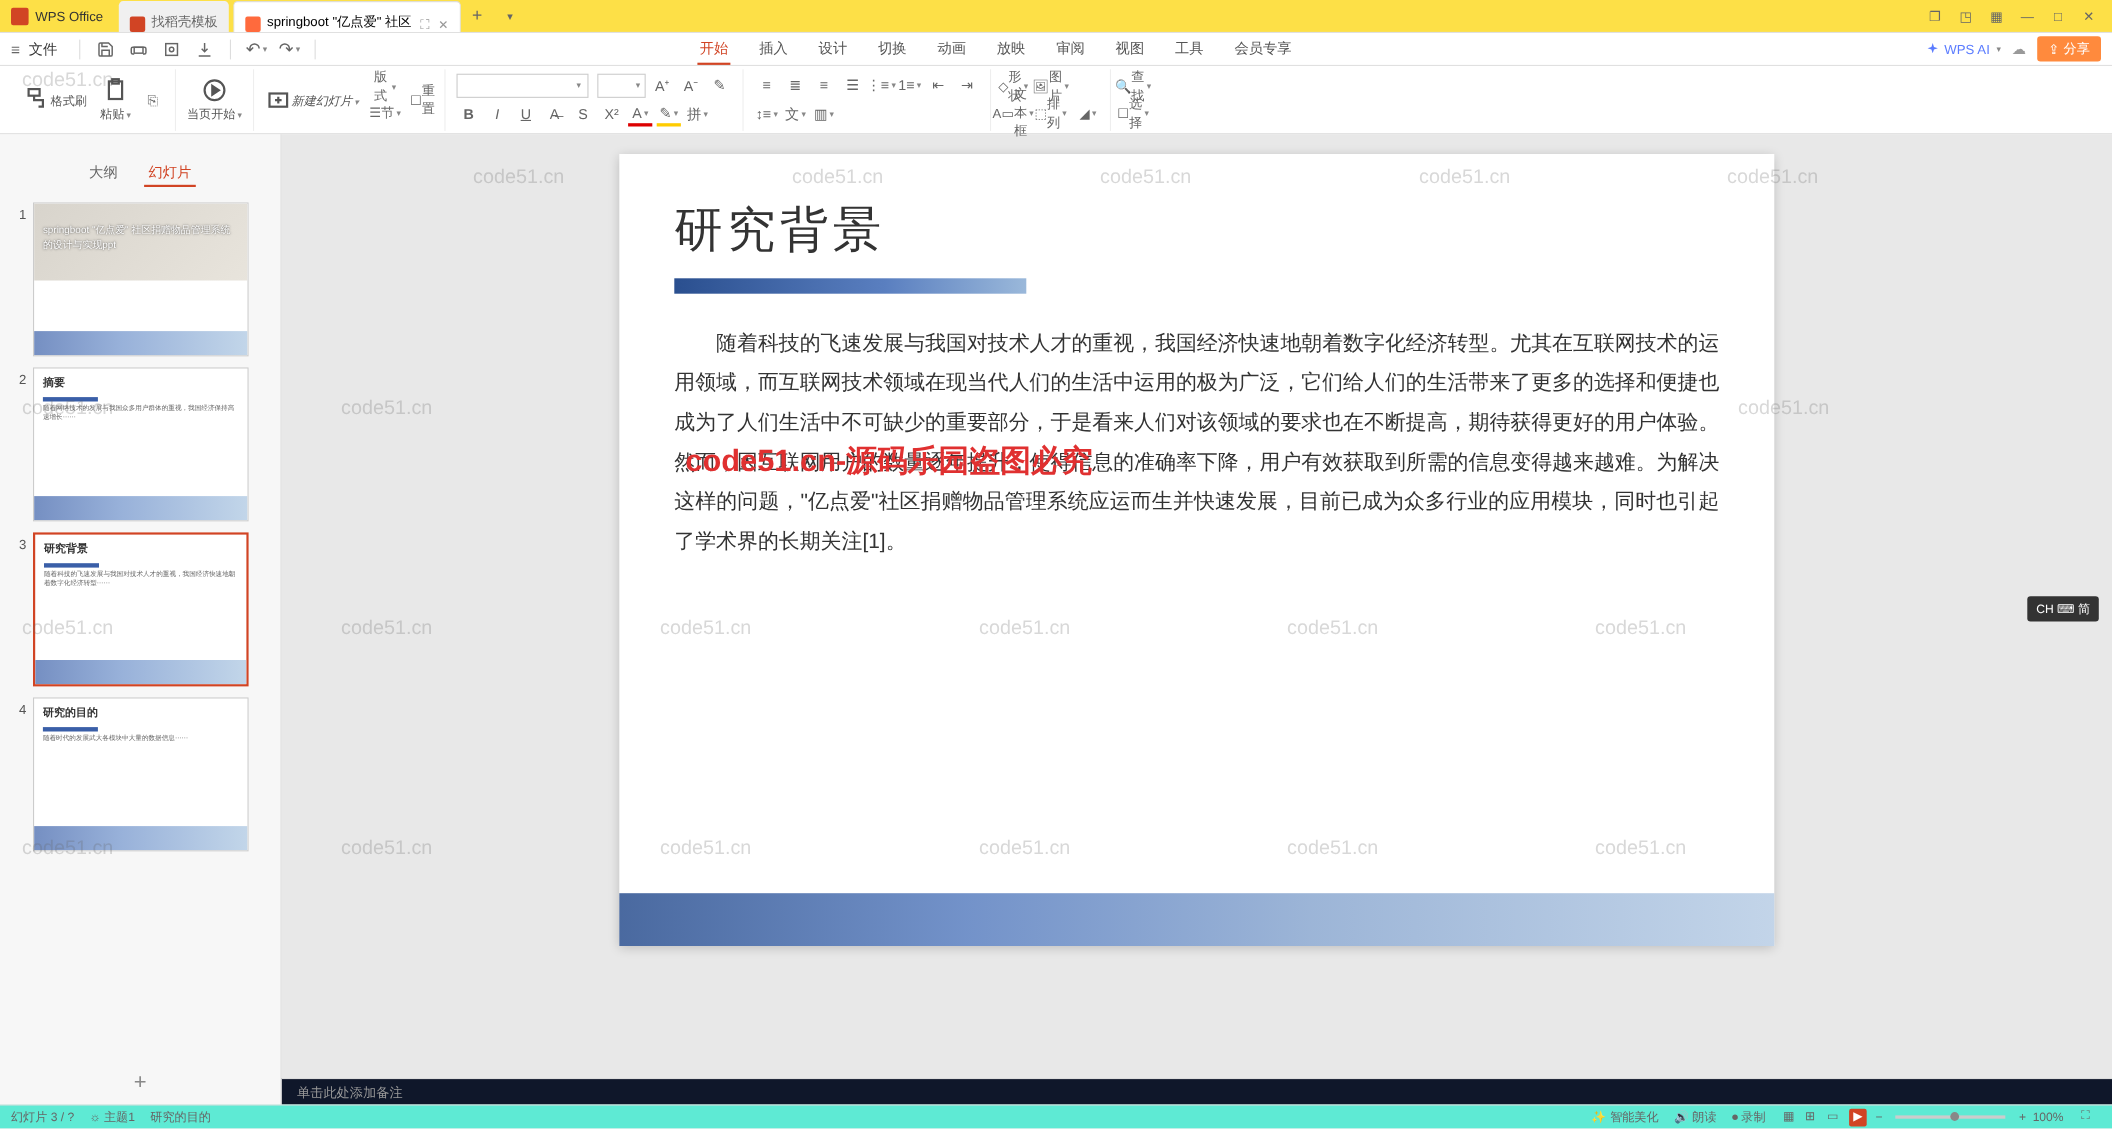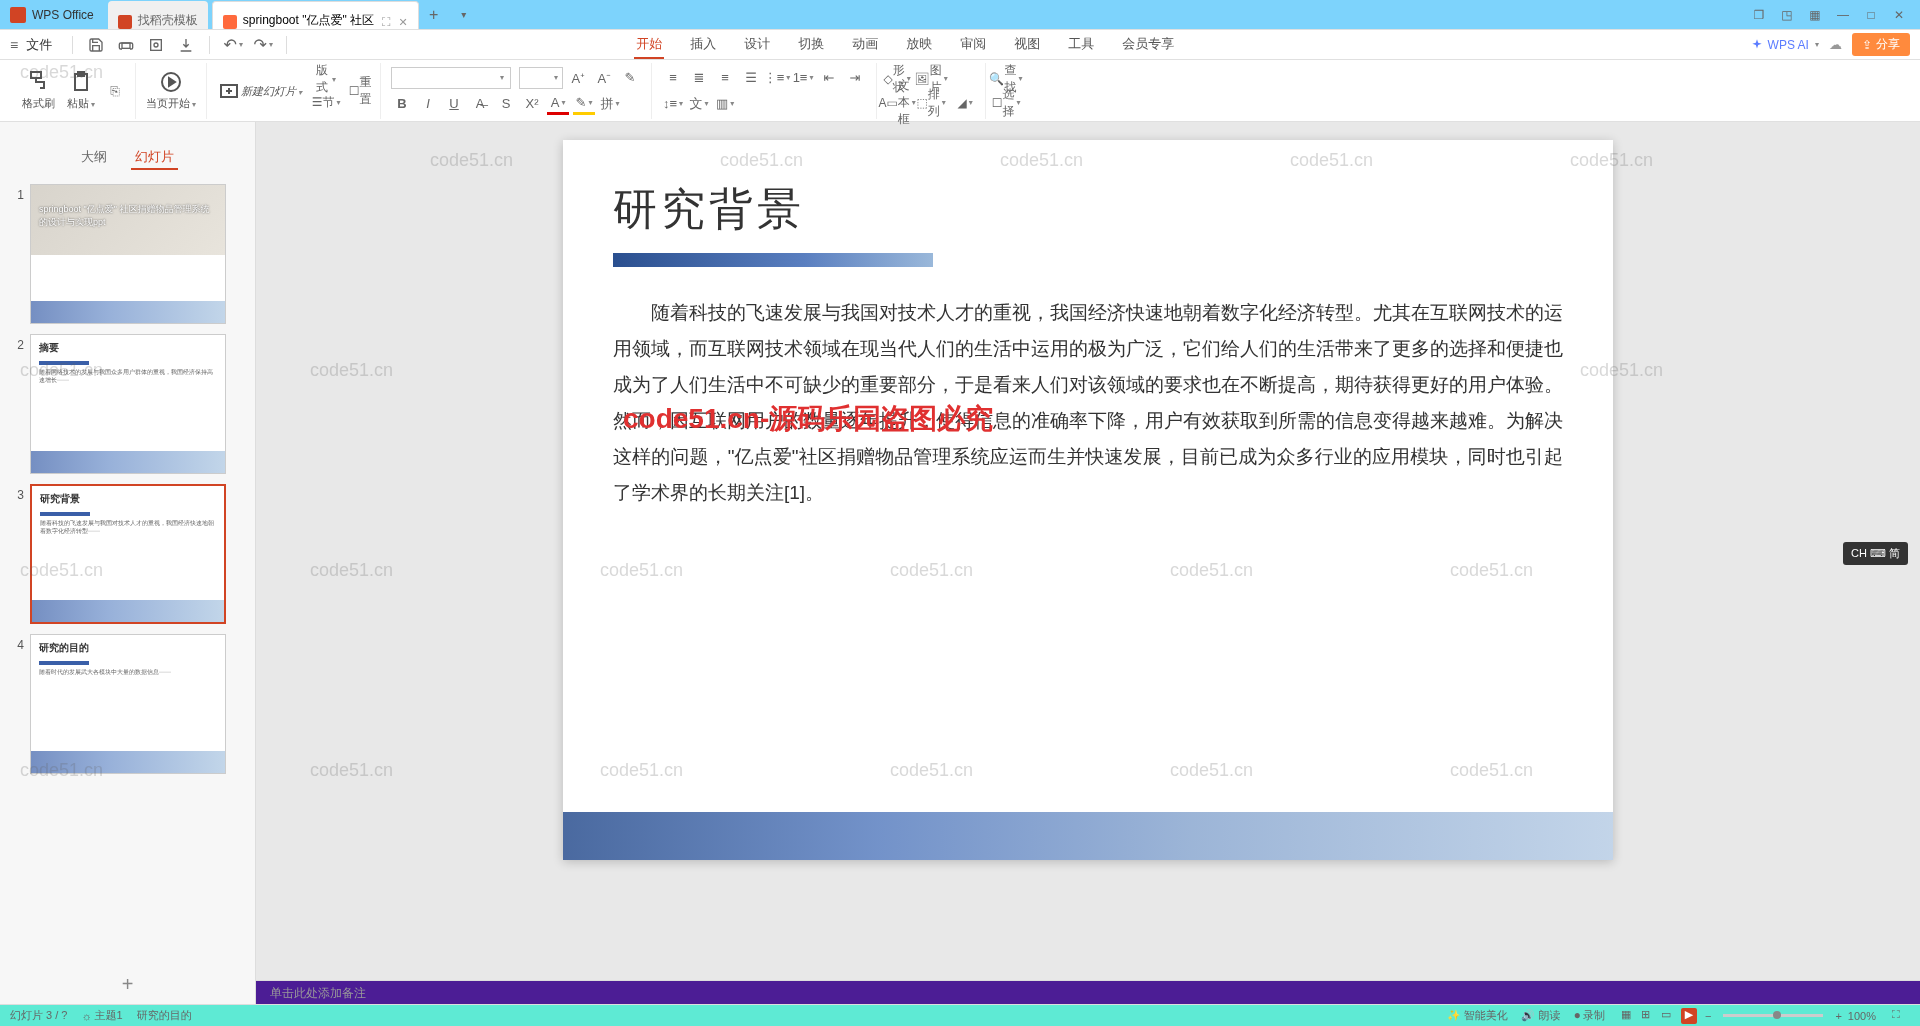--- a/index.html
+++ b/index.html
@@ -1,19 +1,19 @@
 <!DOCTYPE html>
 <html><head>
 <meta charset="utf-8">
 <style>
 * { margin: 0; padding: 0; box-sizing: border-box; font-family: "Microsoft YaHei", Arial, sans-serif; }
 body { background: #f5f5f5; width: 1920px; height: 1026px; overflow: hidden; position: relative; }
 
 
-.titlebar { height: 30px; background: #7dd3fc; display: flex; align-items: center; border-bottom: 1px solid #e0e0e0; }
+.titlebar { height: 30px; background: #fde047; display: flex; align-items: center; border-bottom: 1px solid #e0e0e0; }
 .app-logo { display: flex; align-items: center; padding: 0 10px; font-size: 12px; color: #333; }
 .app-logo .logo-icon { width: 16px; height: 16px; background: #d14424; border-radius: 2px; margin-right: 6px; display: inline-block; }
 .tab { height: 28px; display: flex; align-items: flex-end; padding: 0 10px; font-size: 12px; border-radius: 4px 4px 0 0; margin-left: 4px; cursor: pointer; }
 .tab.inactive { background: #f0f0f0; color: #666; }
 .tab.active { background: #fff; border: 1px solid #ddd; border-bottom: none; }
 .tab .tab-icon { width: 14px; height: 14px; margin-right: 6px; border-radius: 2px; }
 .tab .close-x { margin-left: 8px; color: #999; font-size: 11px; }
 .titlebar-spacer { flex: 1; }
 .win-controls { display: flex; gap: 14px; padding: 0 14px; }
 .win-btn { width: 14px; height: 14px; display: flex; align-items: center; justify-content: center; color: #666; font-size: 12px; cursor: pointer; }
@@ -71,21 +71,21 @@
 .canvas-area { flex: 1; display: flex; justify-content: center; align-items: flex-start; padding: 18px; overflow: auto; position: relative; }
 .slide { width: 1050px; height: 720px; background: #fff; box-shadow: 0 2px 10px rgba(0,0,0,0.2); position: relative; padding: 40px 50px; }
 .slide-title { font-size: 44px; color: #333; margin-bottom: 14px; font-weight: normal; letter-spacing: 4px; }
 .title-bar { width: 320px; height: 14px; background: linear-gradient(90deg, #2a4f8f 0%, #5a7fc0 60%, #9ab8da 100%); margin-bottom: 28px; }
 .slide-body { font-size: 19px; color: #333; line-height: 1.9; text-align: justify; text-indent: 2em; }
 .red-overlay { position: absolute; left: 60px; top: 260px; font-size: 28px; color: #e03030; font-weight: bold; z-index: 5; }
 .slide-water { position: absolute; bottom: 0; left: 0; right: 0; height: 48px; background: linear-gradient(90deg, #2a4f8f 0%, #5a7fc0 30%, #8ba8d0 60%, #b8cde5 100%); opacity: 0.85; }
 
 .wm { position: absolute; font-size: 18px; color: rgba(100,100,100,0.25); pointer-events: none; z-index: 20; }
 
-.notes-bar { height: 24px; background: #4c1d95; border-top: 1px solid #ddd; padding: 4px 14px; font-size: 12px; color: #999; }
+.notes-bar { height: 24px; background: #0f172a; border-top: 1px solid #ddd; padding: 4px 14px; font-size: 12px; color: #999; }
 .ime-badge { position: absolute; right: 12px; top: 420px; background: #333; color: #fff; font-size: 11px; padding: 4px 8px; border-radius: 3px; z-index: 30; }
 
 
 .statusbar { height: 22px; background: #5eead4; border-top: 1px solid #ddd; display: flex; align-items: center; padding: 0 10px; font-size: 11px; color: #666; }
 .sb-item { margin-right: 14px; display: flex; align-items: center; gap: 3px; }
 .sb-spacer { flex: 1; }
 .sb-view { width: 16px; height: 16px; color: #666; cursor: pointer; margin: 0 2px; }
 .zoom-slider { width: 100px; height: 3px; background: #ccc; margin: 0 6px; position: relative; }
 .zoom-slider::after { content:''; position: absolute; left: 50%; top: -3px; width: 8px; height: 8px; background: #888; border-radius: 50%; }
 </style>
@@ -177,21 +177,21 @@
     <div class="share-btn">
       <span>⇪</span>
       <span>分享</span>
     </div>
   </div>
 </div>
 
 <div class="ribbon">
   <div class="ribbon-group">
     <div class="rg-row">
-      <div style="display:flex;flex-direction:column;align-items:center;">
+      <div style="display:flex;align-items:center;">
         <div class="rg-icon">
             <svg viewBox="0 0 24 24" fill="none" stroke="currentColor" stroke-width="2">
               <rect x="4" y="2" width="10" height="6"></rect>
               <path d="M9 8v4h8v6h-4"></path>
             </svg>
           </div>
         <div class="rg-label">格式刷</div>
       </div>
       <div style="display:flex;flex-direction:column;align-items:center;margin-left:8px;">
         <div class="rg-icon">

